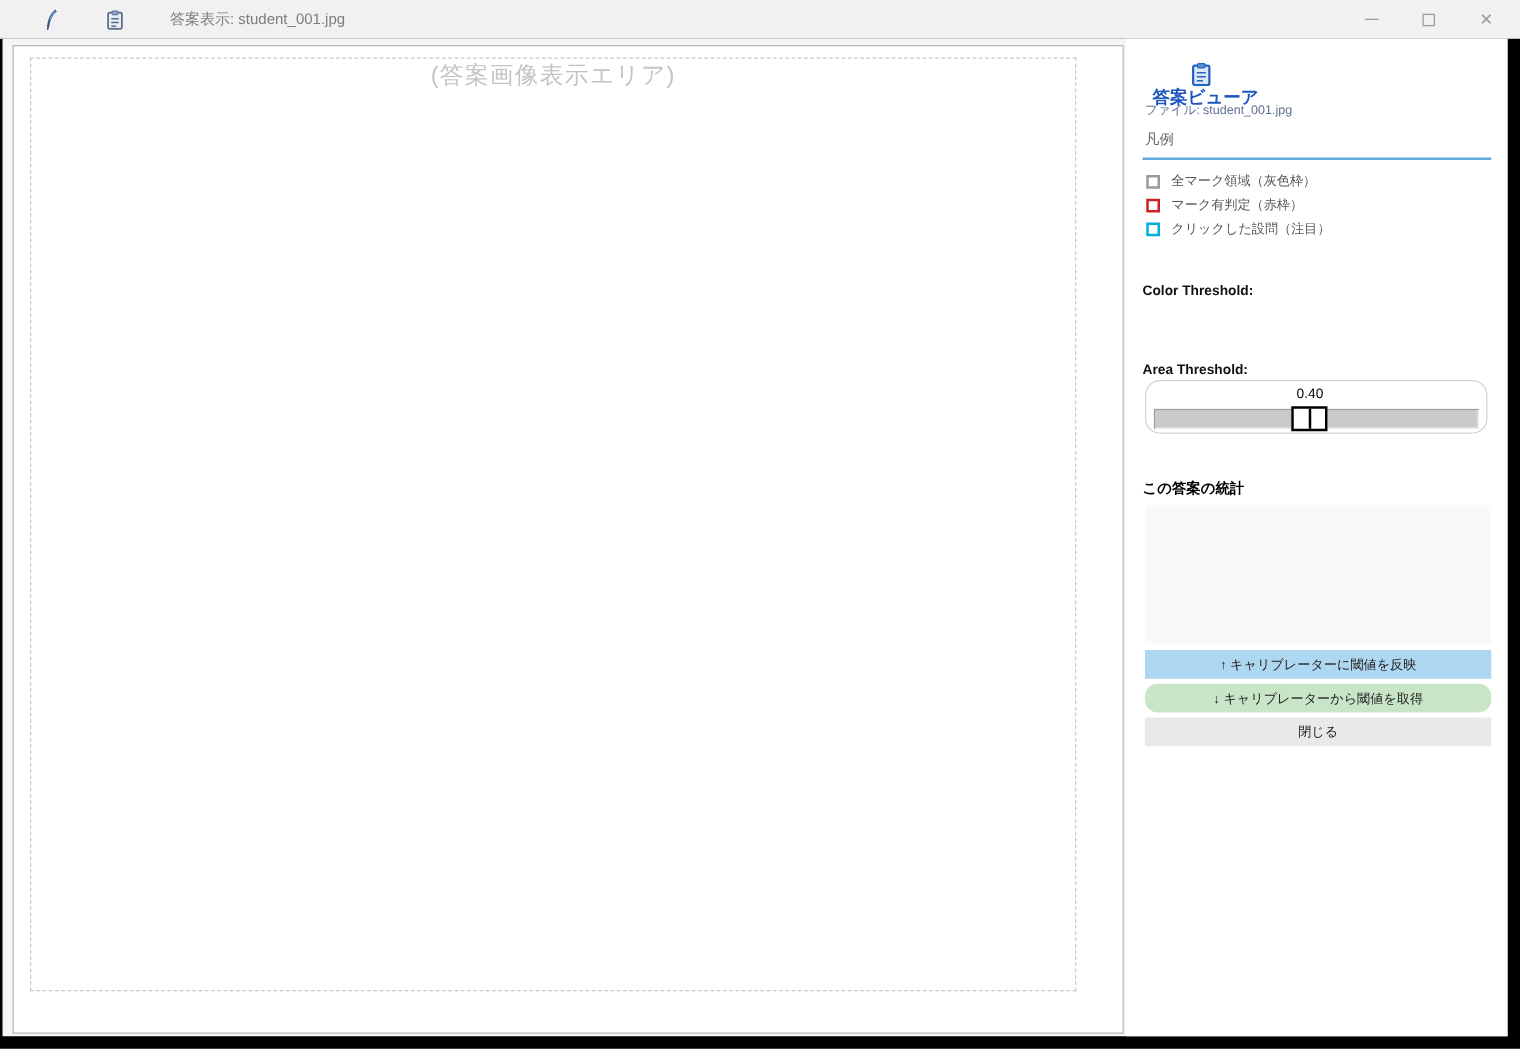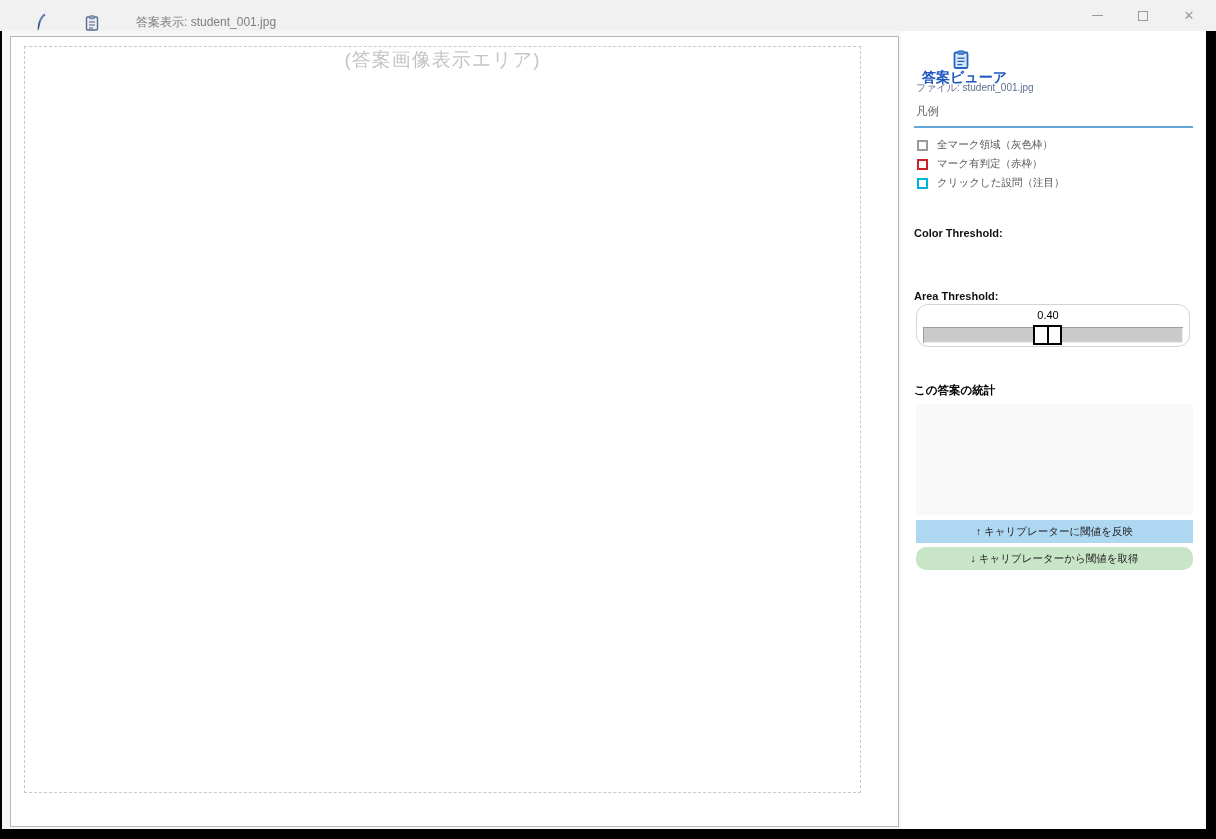--- a/index.html
+++ b/index.html
@@ -7,21 +7,21 @@
   body {
     position:relative;
     background:#000;
     font-family:"Liberation Sans","DejaVu Sans",sans-serif;
     overflow:hidden;
   }
 
   
   .titlebar {
     position:absolute; left:0; top:0; width:1216px; height:31px;
-    background:#f1f1f1; display:flex; align-items:flex-end;gap:28px;
+    background:#f1f1f1; display:flex; align-items:center;gap:28px;
   }
   .titlebar .app-icon { margin-left:34px; width:14px; height:18px; display:flex; align-items:center; }
   .titlebar .doc-icon { margin-left:9px; width:14px; height:16px; display:flex; align-items:center; }
   .titlebar .title-text { margin-left:9px; font-size:12px; color:#7d7d7d; }
   .win-controls { position:absolute; right:4px; top:0; height:31px; display:flex; }
   .win-btn { width:46px; height:31px; display:flex; align-items:center; justify-content:center; cursor:default; }
   .glyph-min { width:11px; height:1px; background:#9a9a9a; }
   .glyph-max { width:10px; height:10px; border:1px solid #9a9a9a; background:transparent; }
   .glyph-close { font-size:13px; color:#9a9a9a; line-height:1; }
 
@@ -187,15 +187,16 @@
       <span class="slider-value">0.40</span>
       <div class="slider-trough"></div>
       <div class="slider-handle"></div>
     </div>
 
     <div class="sb-stats-heading">この答案の統計</div>
     <div class="sb-stats-box"></div>
 
     <button class="sb-btn btn-1" style="background: rgb(174, 215, 242);">↑ キャリブレーターに閾値を反映</button>
     <button class="sb-btn btn-2" style="background: rgb(200, 229, 200);">↓ キャリブレーターから閾値を取得</button>
+    <button class="sb-btn btn-3" style="background: rgb(233, 233, 234);">閉じる</button>
 
   </div>
 </div>
 
 </body></html>

